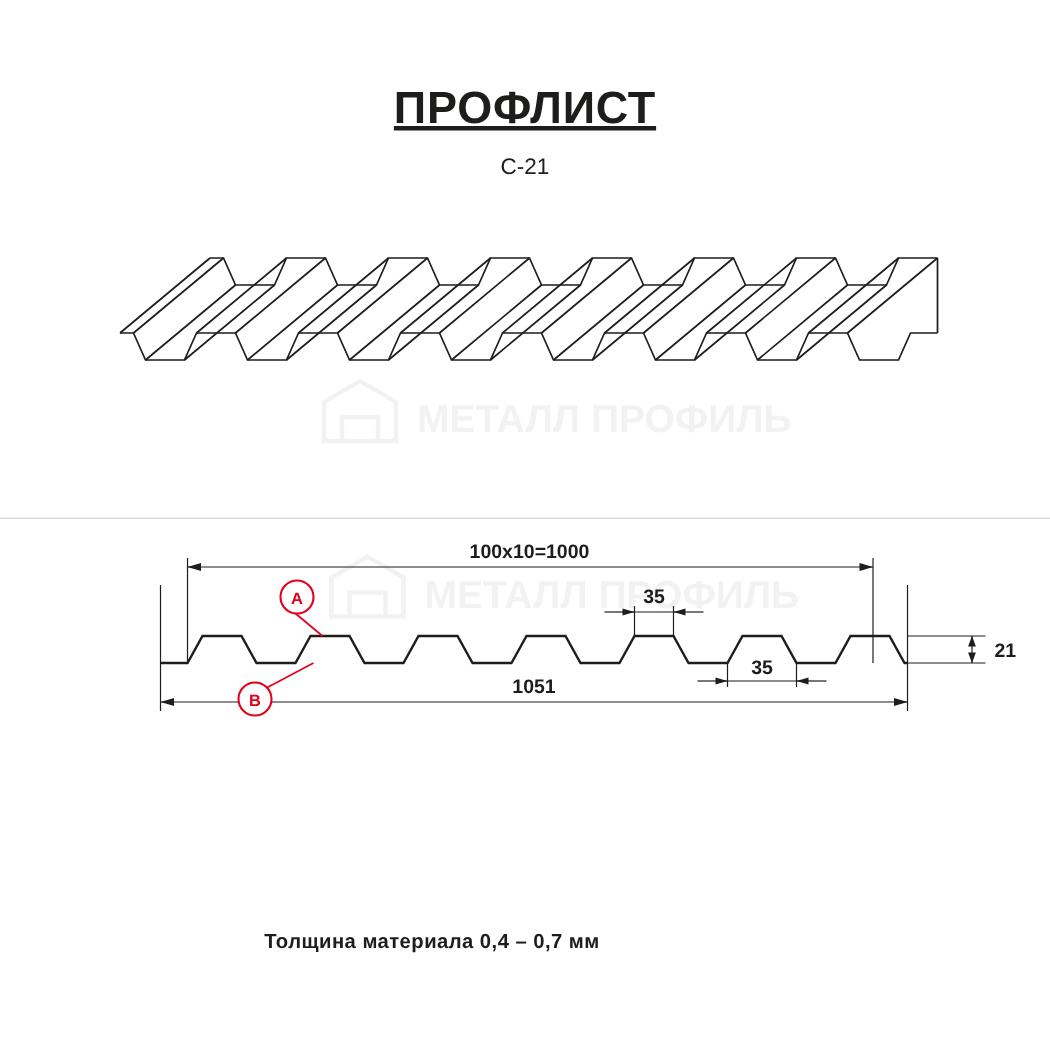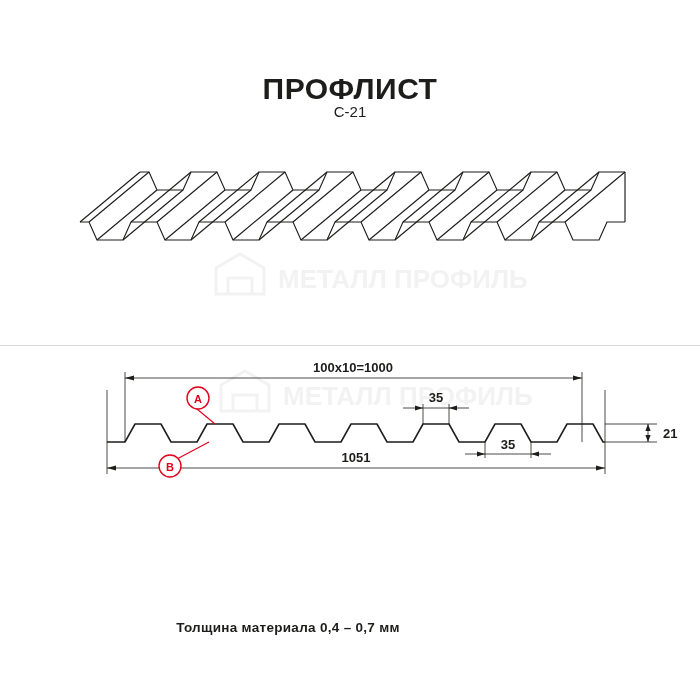--- a/index.html
+++ b/index.html
@@ -14,27 +14,28 @@
     color: #1d1d1b;
     position: relative;
     overflow: hidden;
   }
   .page {
     position: absolute;
     inset: 0;
   }
   .title {
     position: absolute;
-    top: 72px;
+    top: 56px;
     left: 0;
     width: 700px;
     text-align: center;
     font-size: 30px;
     font-weight: bold;
     letter-spacing: 0.5px;
+    text-decoration: underline;
   }
   .subtitle {
     position: absolute;
     top: 103px;
     left: 0;
     width: 700px;
     text-align: center;
     font-size: 15px;
     font-weight: normal;
   }

